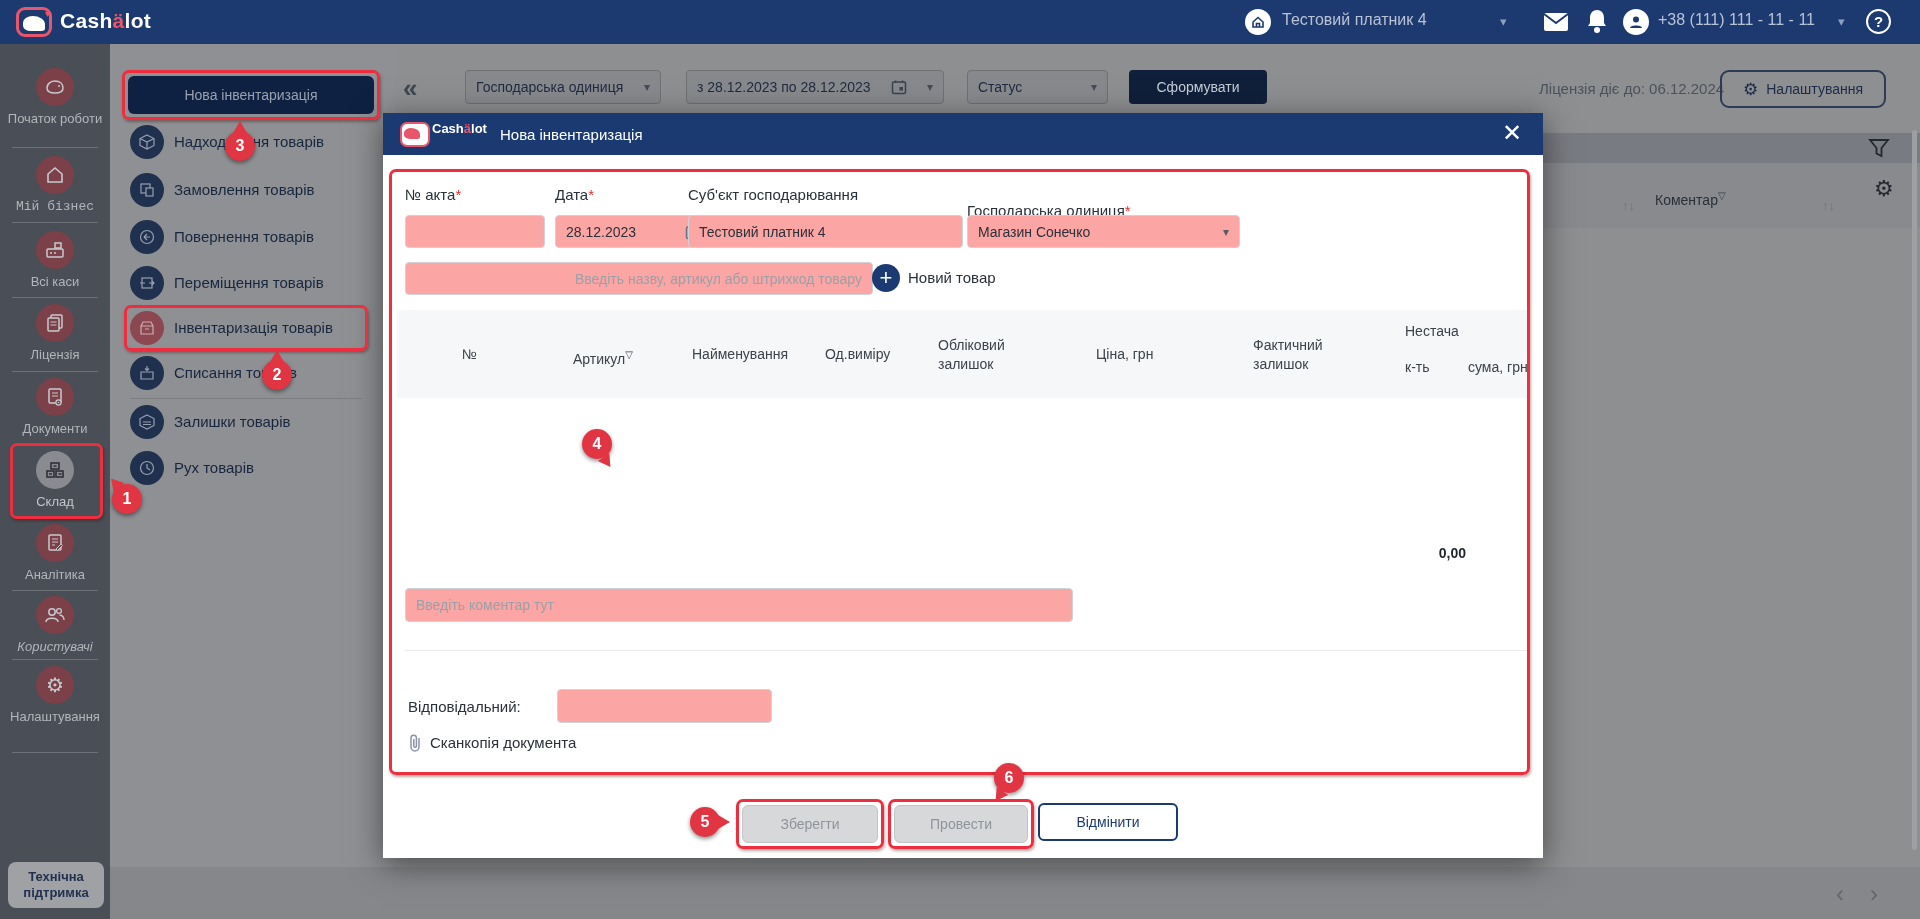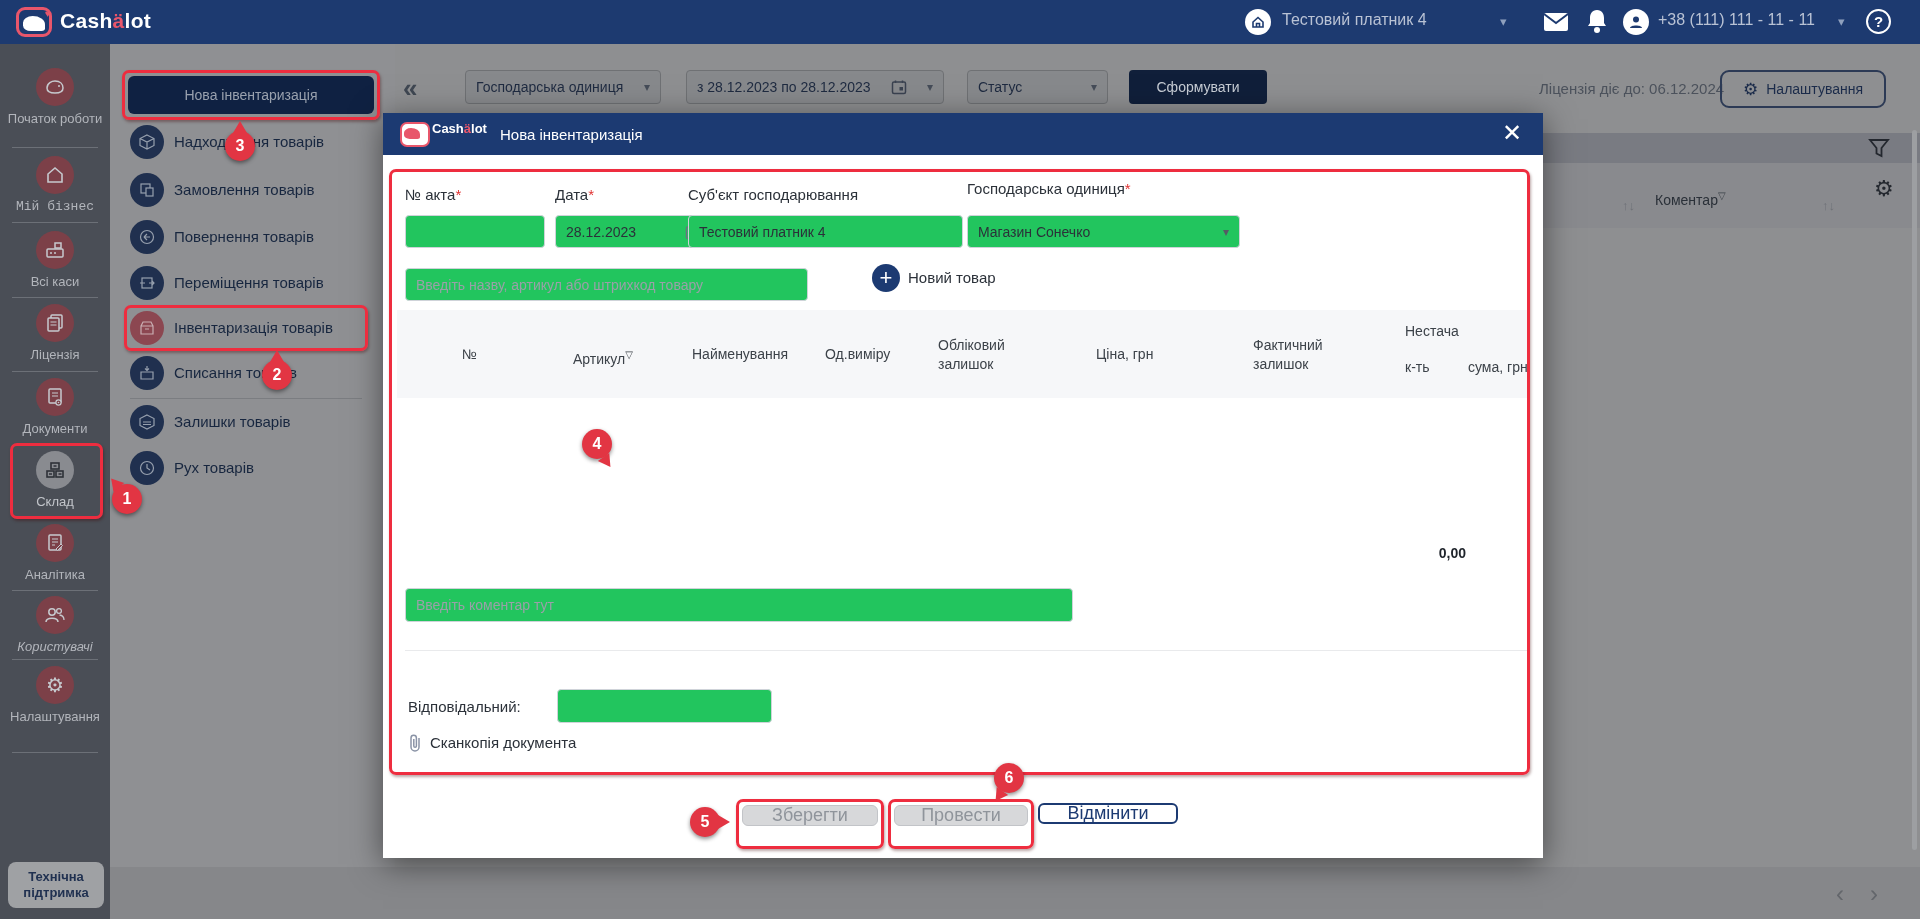--- a/index.html
+++ b/index.html
@@ -59,35 +59,35 @@
   .scrollstrip{left:1912px;top:130px;width:5px;height:720px;background:#9d9fa2;border-radius:3px;}
 
   
   .modal{left:383px;top:113px;width:1160px;height:745px;background:#fff;box-shadow:0 6px 30px rgba(0,0,0,.5);}
   .modal-head{left:383px;top:113px;width:1160px;height:42px;background:#1c3a72;display:flex;align-items:center;}
   .mh-logo{left:400px;top:122px;width:30px;height:25px;border:2.5px solid #e8566b;border-radius:7px;background:#fff;}
   .mh-title{left:452px;top:126px;color:#fff;font-size:15px;}
   .close-x{left:1502px;top:119px;color:#fff;font-size:24px;font-weight:300;cursor:pointer;}
   .fld-label{color:#2b3139;font-size:15px;}
   .req{color:#e03131;}
-  .inp{position:absolute;height:33px;border:1px solid #cfd3d9;border-radius:4px;background:#22c55e;
+  .inp{position:absolute;height:33px;border:1px solid #cfd3d9;border-radius:4px;background:#fca5a5;
     font-family:"Liberation Sans",sans-serif;font-size:14px;color:#2b3139;padding:0 10px;}
   .inp::placeholder{color:#9aa0a8;}
   .sel{display:flex;align-items:center;justify-content:space-between;padding:0 10px;}
   .sel .caret{color:#555b64;font-size:12px;}
   .plus-circle{left:872px;top:264px;width:28px;height:28px;border-radius:50%;background:#1c3a72;color:#fff;
     font-size:22px;display:flex;align-items:center;justify-content:center;}
   .newprod{left:908px;top:269px;color:#2b3139;font-size:15px;}
   .thead{left:397px;top:310px;width:1133px;height:88px;background:#f6f7f9;overflow:hidden;}
   .th{position:absolute;color:#3c4249;font-size:14px;line-height:19px;}
   .filt-sup{font-size:10px;color:#3c4249;vertical-align:super;}
   .total{left:1330px;top:545px;width:136px;text-align:right;color:#1f242b;font-size:14px;font-weight:bold;}
   .resp-label{left:408px;top:698px;color:#2b3139;font-size:15px;}
   .scan{left:408px;top:734px;display:flex;gap:7px;color:#2b3139;font-size:15px;}
-  .btn{position:absolute;height:21px;border-radius:6px;font-size:18px;display:flex;align-items:center;justify-content:center;}
+  .btn{position:absolute;height:38px;border-radius:6px;font-size:14px;display:flex;align-items:center;justify-content:center;}
   .btn.disabled{background:#d7d8da;border:1px solid #c2c4c8;color:#8f949b;}
   .btn.outline{background:#fff;border:2px solid #1c3a72;color:#1c3a72;}
   .mdiv{left:405px;top:650px;width:1123px;height:1px;background:#e9eaec;}
 
   
   .ann{position:absolute;border:3px solid #ee2d3f;border-radius:7px;z-index:50;box-shadow:1px 2px 3px rgba(60,0,0,.35);}
   .badge{position:absolute;width:30px;height:30px;background:#e23543;border-radius:50%;color:#fff;
     font-weight:bold;font-size:16px;display:flex;align-items:center;justify-content:center;z-index:60;
     box-shadow:0 2px 4px rgba(0,0,0,.45);}
   .badge::after{content:"";position:absolute;width:0;height:0;}
@@ -340,38 +340,38 @@
   <div class="abs mh-logo">
     <div class="abs" style="left:2px;top:4px;width:16px;height:11px;background:#e8566b;border-radius:55% 70% 20% 45%;"></div>
   </div>
   <div class="abs" style="left:432px;top:121px;color:#fff;font-size:13px;font-weight:bold;"><span>Cash</span><span style="color:#e8566b;">ä</span><span>lot</span></div>
   <div class="abs mh-title" style="left:500px;">Нова інвентаризація</div>
   <div class="abs close-x">✕</div>
 
   <div class="abs fld-label" style="left:405px;top:186px;"><span>№ акта</span><span class="req">*</span></div>
   <div class="abs fld-label" style="left:555px;top:186px;"><span>Дата</span><span class="req">*</span></div>
   <div class="abs fld-label" style="left:688px;top:186px;">Суб'єкт господарювання</div>
-  <div class="abs fld-label" style="left:967px;top:180px;"><span>Господарська одиниця</span><span class="req">*</span></div>
+  <div class="abs fld-label" style="left:967px;top:202px;"><span>Господарська одиниця</span><span class="req">*</span></div>
 
   <input class="inp" style="left: 405px; top: 215px; width: 140px;">
   <div class="inp sel abs" style="left:555px;top:215px;width:157px;">
     <span>28.12.2023</span>
     <svg width="16" height="16" viewBox="0 0 16 16">
         <rect x="1.5" y="3" width="13" height="11.5" rx="1.5" fill="none" stroke="#6b7280" stroke-width="1.5"></rect>
         <path d="M4.5 1.5 V4 M11.5 1.5 V4" stroke="#6b7280" stroke-width="1.5"></path>
         <rect x="8.5" y="8" width="3.5" height="3.5" fill="#6b7280"></rect>
       </svg>
   </div>
   <input class="inp" style="left: 688px; top: 215px; width: 275px;" value="Тестовий платник 4">
   <div class="inp sel abs" style="left:967px;top:215px;width:273px;">
     <span>Магазин Сонечко</span>
     <span class="caret">▾</span>
   </div>
 
-  <input class="inp" style="left: 405px; top: 268px; width: 403px;" placeholder="Введіть назву, артикул або штрихкод товару">
+  <input class="inp" style="left: 405px; top: 262px; width: 468px; text-align: right;" placeholder="Введіть назву, артикул або штрихкод товару">
   <div class="abs plus-circle">+</div>
   <div class="abs newprod">Новий товар</div>
 
   <div class="abs thead">
     <div class="th" style="left:65px;top:35px;">№</div>
     <div class="th" style="left:176px;top:35px;"><span>Артикул</span><span class="filt-sup">▽</span></div>
     <div class="th" style="left:295px;top:35px;">Найменування</div>
     <div class="th" style="left:428px;top:35px;">Од.виміру</div>
     <div class="th" style="left:541px;top:26px;width:90px;">Обліковий залишок</div>
     <div class="th" style="left:699px;top:35px;">Ціна, грн</div>

